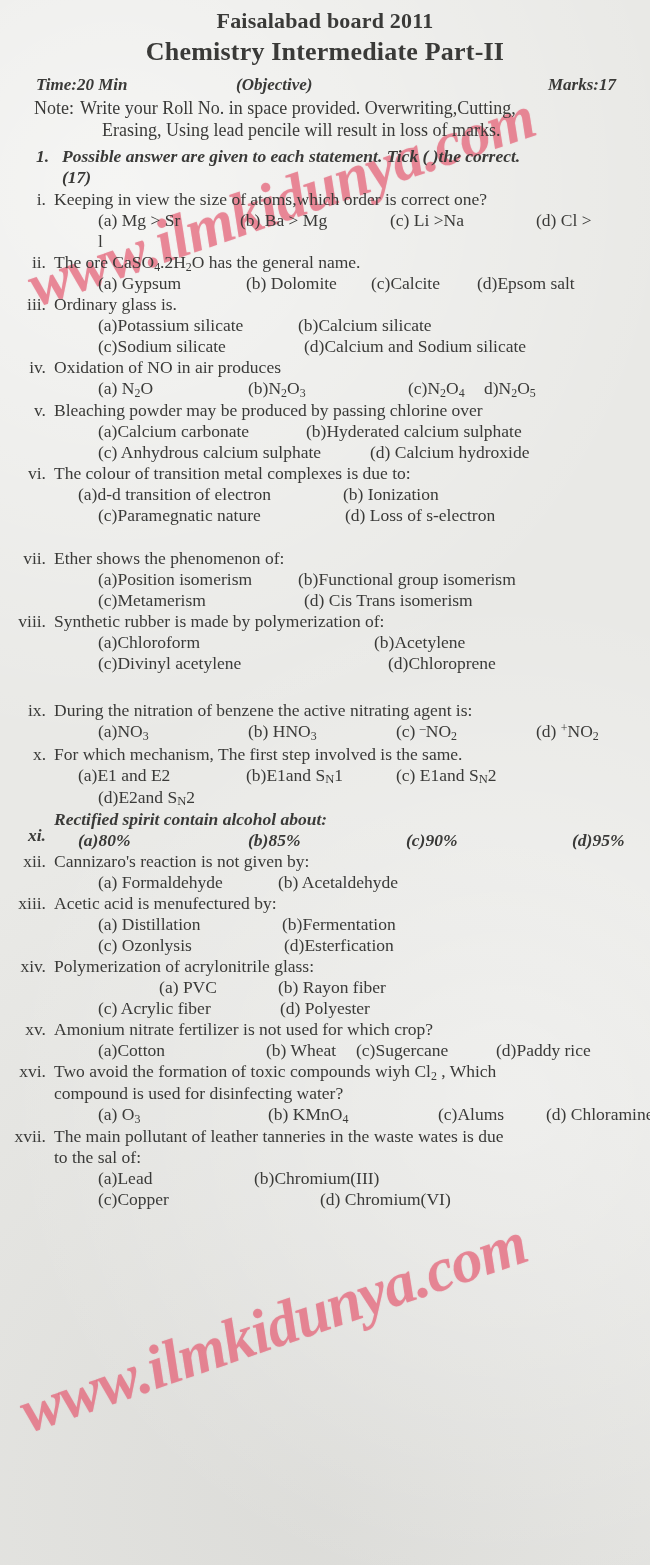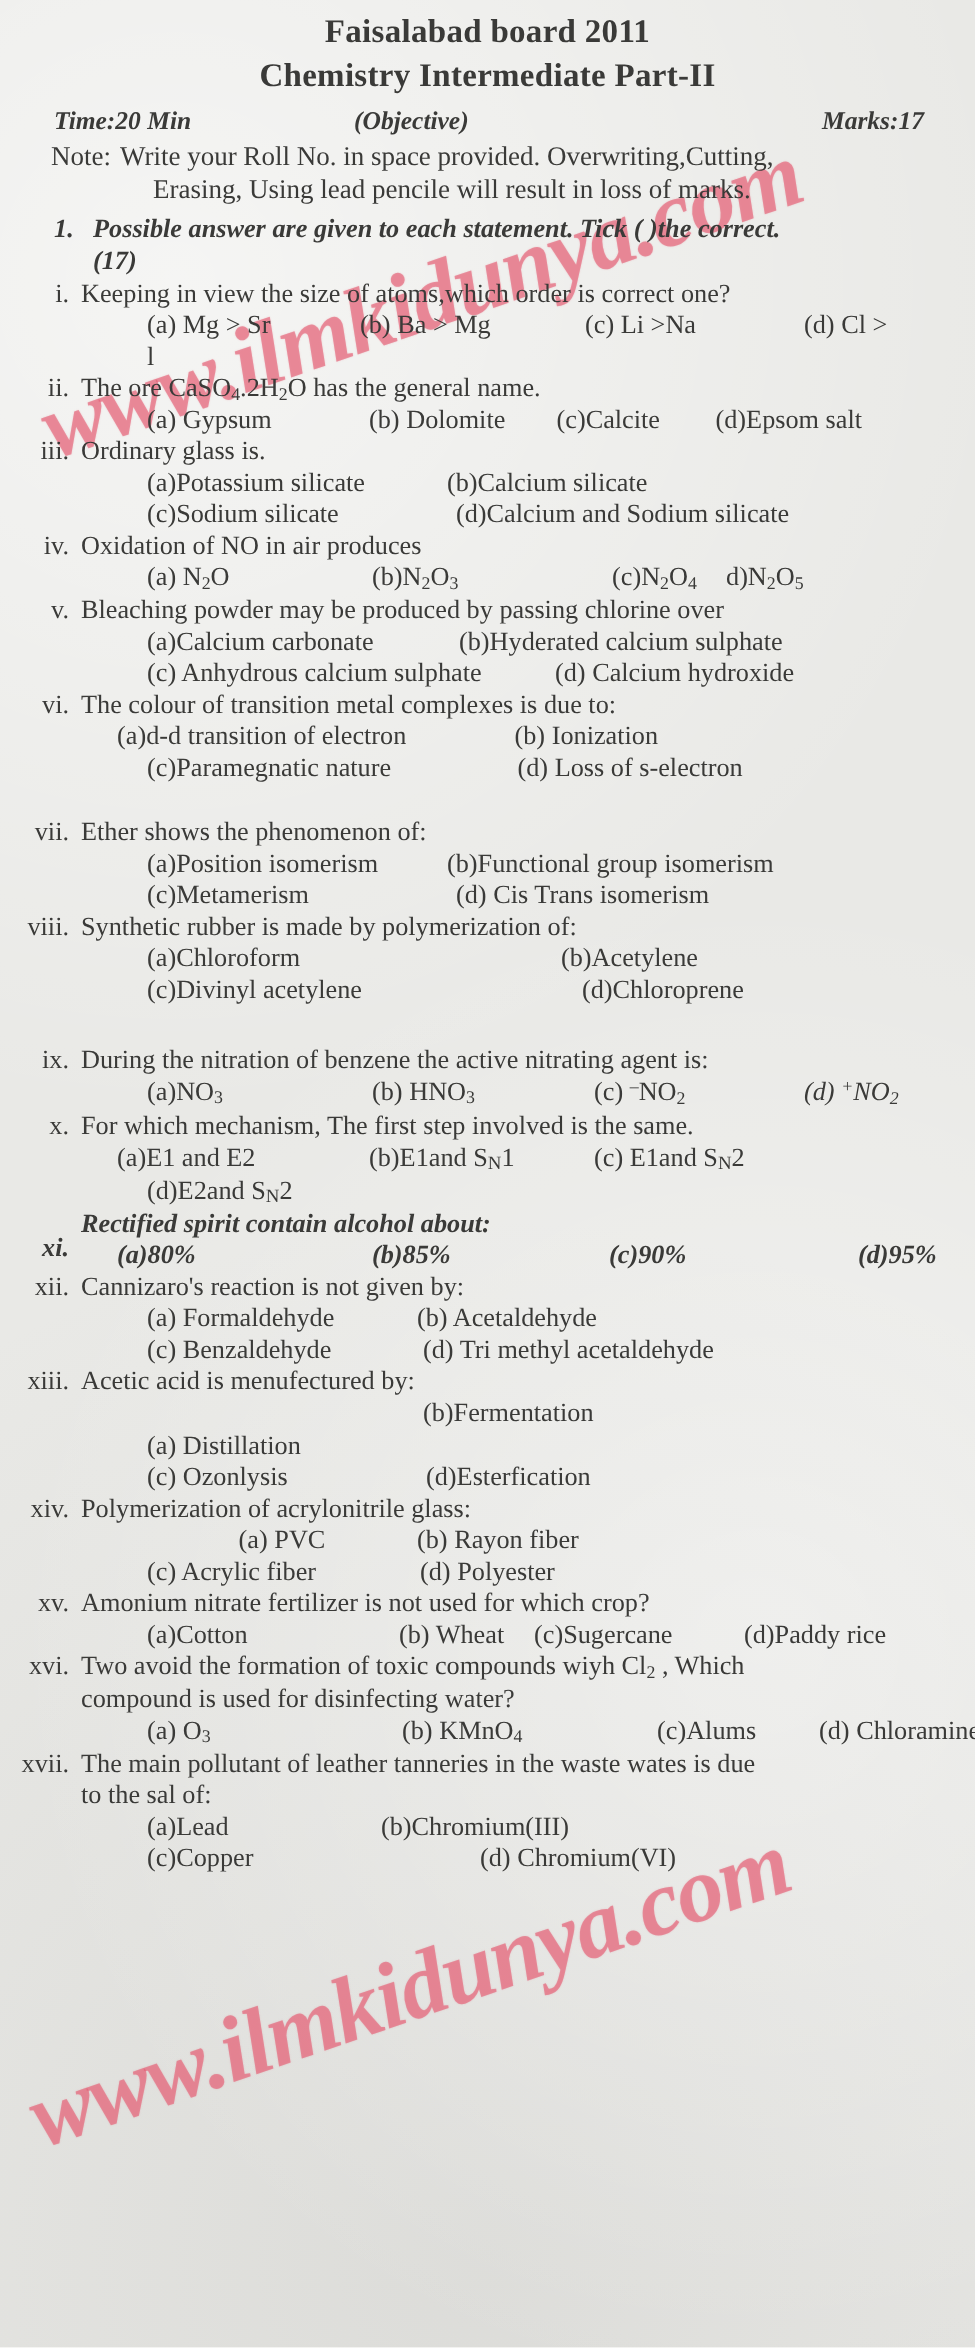--- a/index.html
+++ b/index.html
@@ -56,21 +56,21 @@
     z-index: 5;
   }
 
   .title {
     text-align: center;
     font-weight: 700;
     font-size: 22px;
     letter-spacing: 0.2px;
   }
   .title-1 { padding-top: 8px; }
-  .title-2 { padding-top: 3px; font-size: 22px; }
+  .title-2 { padding-top: 3px; font-size: 26px; }
 
   .meta-row {
     display: flex;
     align-items: baseline;
     font-style: italic;
     font-weight: 700;
     font-size: 17px;
     margin-top: 8px;
     padding: 0 34px 0 36px;
   }
@@ -273,21 +273,21 @@
         </div>
         <div style="height: 26px;"></div>
         <div class="q">
           <div class="q-num">ix.</div>
           <div class="q-body">
             <span class="q-stem">During the nitration of benzene the active nitrating agent is:</span>
             <div class="opts">
               <span class="opt" style="width: 150px;">(a)NO<sub>3</sub></span>
               <span class="opt" style="width: 148px;">(b) HNO<sub>3</sub></span>
               <span class="opt" style="width: 140px;">(c) <sup>–</sup>NO<sub>2</sub></span>
-              <span class="opt" style="width: 100px; font-style: italic;">(d) <sup>+</sup>NO<sub>2</sub></span>
+              <span class="opt" style="width: 100px;">(d) <sup>+</sup>NO<sub>2</sub></span>
             </div>
           </div>
         </div>
         <div class="q">
           <div class="q-num">x.</div>
           <div class="q-body">
             <span class="q-stem">For which mechanism, The first step involved is the same.</span>
             <div class="opts">
               <span class="opt" style="width: 168px; margin-left: -20px;">(a)E1 and E2</span>
               <span class="opt" style="width: 150px;">(b)E1and S<span class="smallcap-n">N</span>1</span>
@@ -311,32 +311,28 @@
           </div>
         </div>
         <div class="q">
           <div class="q-num">xii.</div>
           <div class="q-body">
             <span class="q-stem">Cannizaro's reaction is not given by:</span>
             <div class="opts">
               <span class="opt" style="width: 180px;">(a) Formaldehyde</span>
               <span class="opt" style="width: 200px;">(b) Acetaldehyde</span>
             </div>
-            <div class="opts">
-              <span class="opt" style="width: 184px;">(c) Benzaldehyde</span>
-              <span class="opt" style="width: 260px;">(d) Tri methyl acetaldehyde</span>
-            </div>
           </div>
         </div>
         <div class="q">
           <div class="q-num">xiii.</div>
           <div class="q-body">
             <span class="q-stem">Acetic acid is menufectured by:</span>
             <div class="opts">
-              <span class="opt" style="width: 184px; margin-top: 22px;">(a) Distillation</span>
+              <span class="opt" style="width: 184px;">(a) Distillation</span>
               <span class="opt" style="width: 190px;">(b)Fermentation</span>
             </div>
             <div class="opts">
               <span class="opt" style="width: 186px;">(c) Ozonlysis</span>
               <span class="opt" style="width: 190px;">(d)Esterfication</span>
             </div>
           </div>
         </div>
         <div class="q">
           <div class="q-num">xiv.</div>

